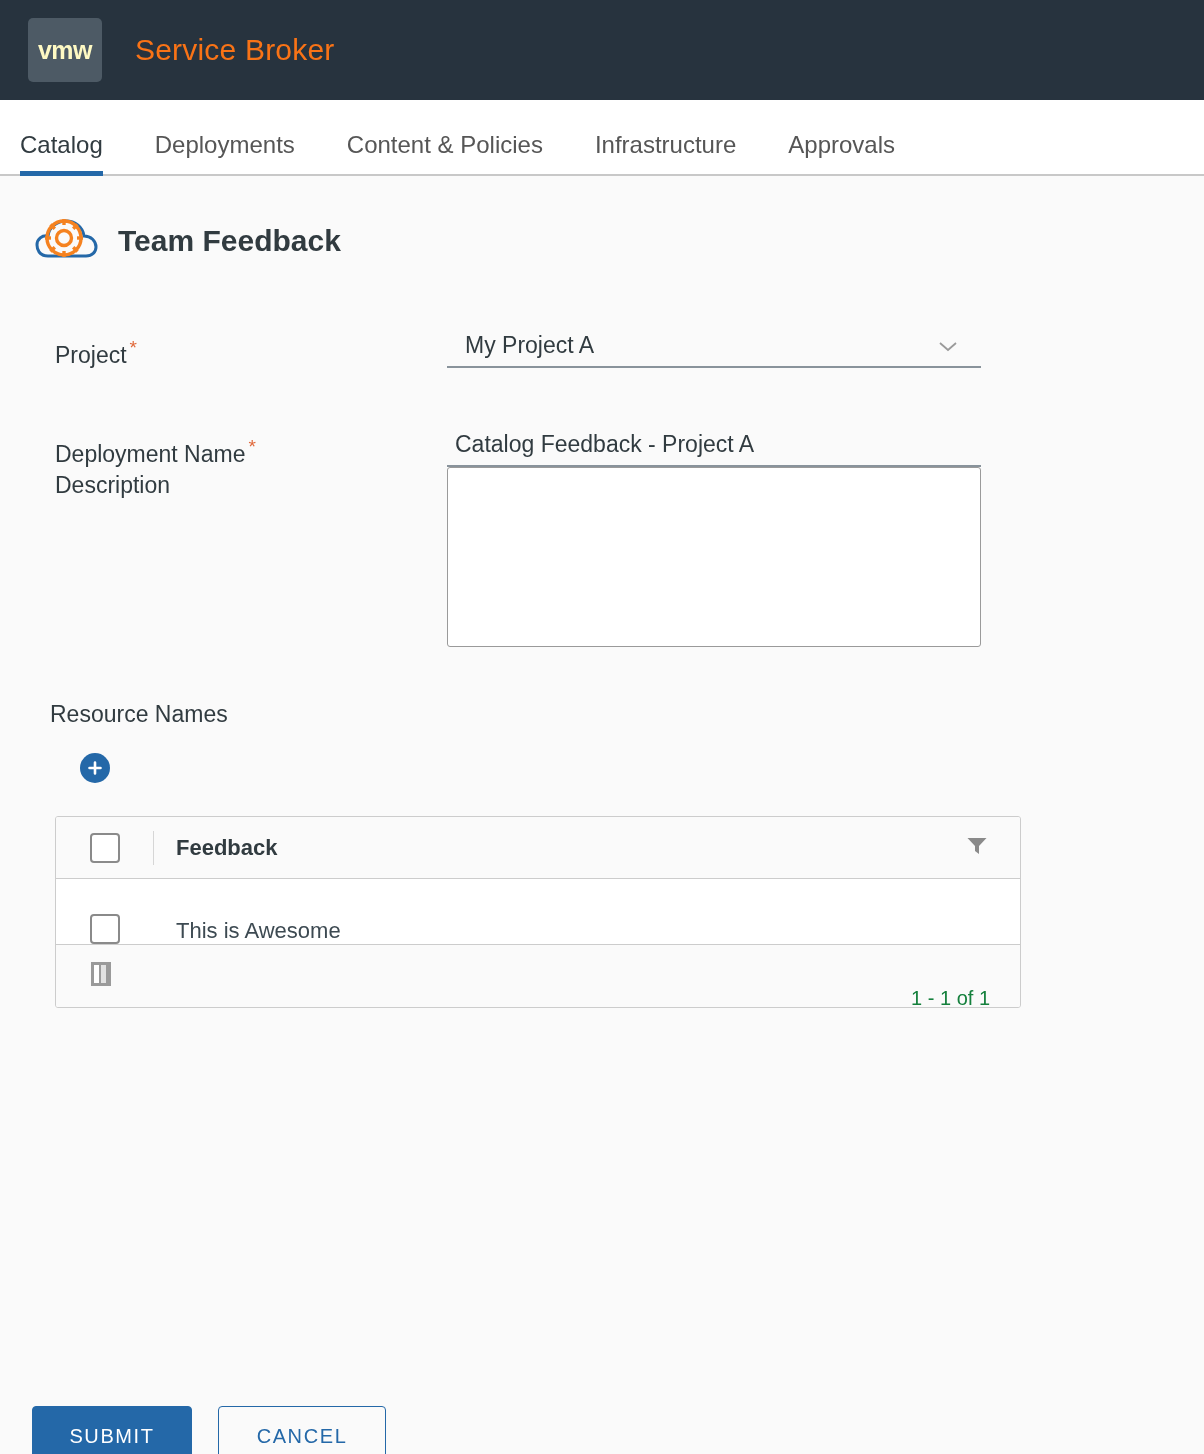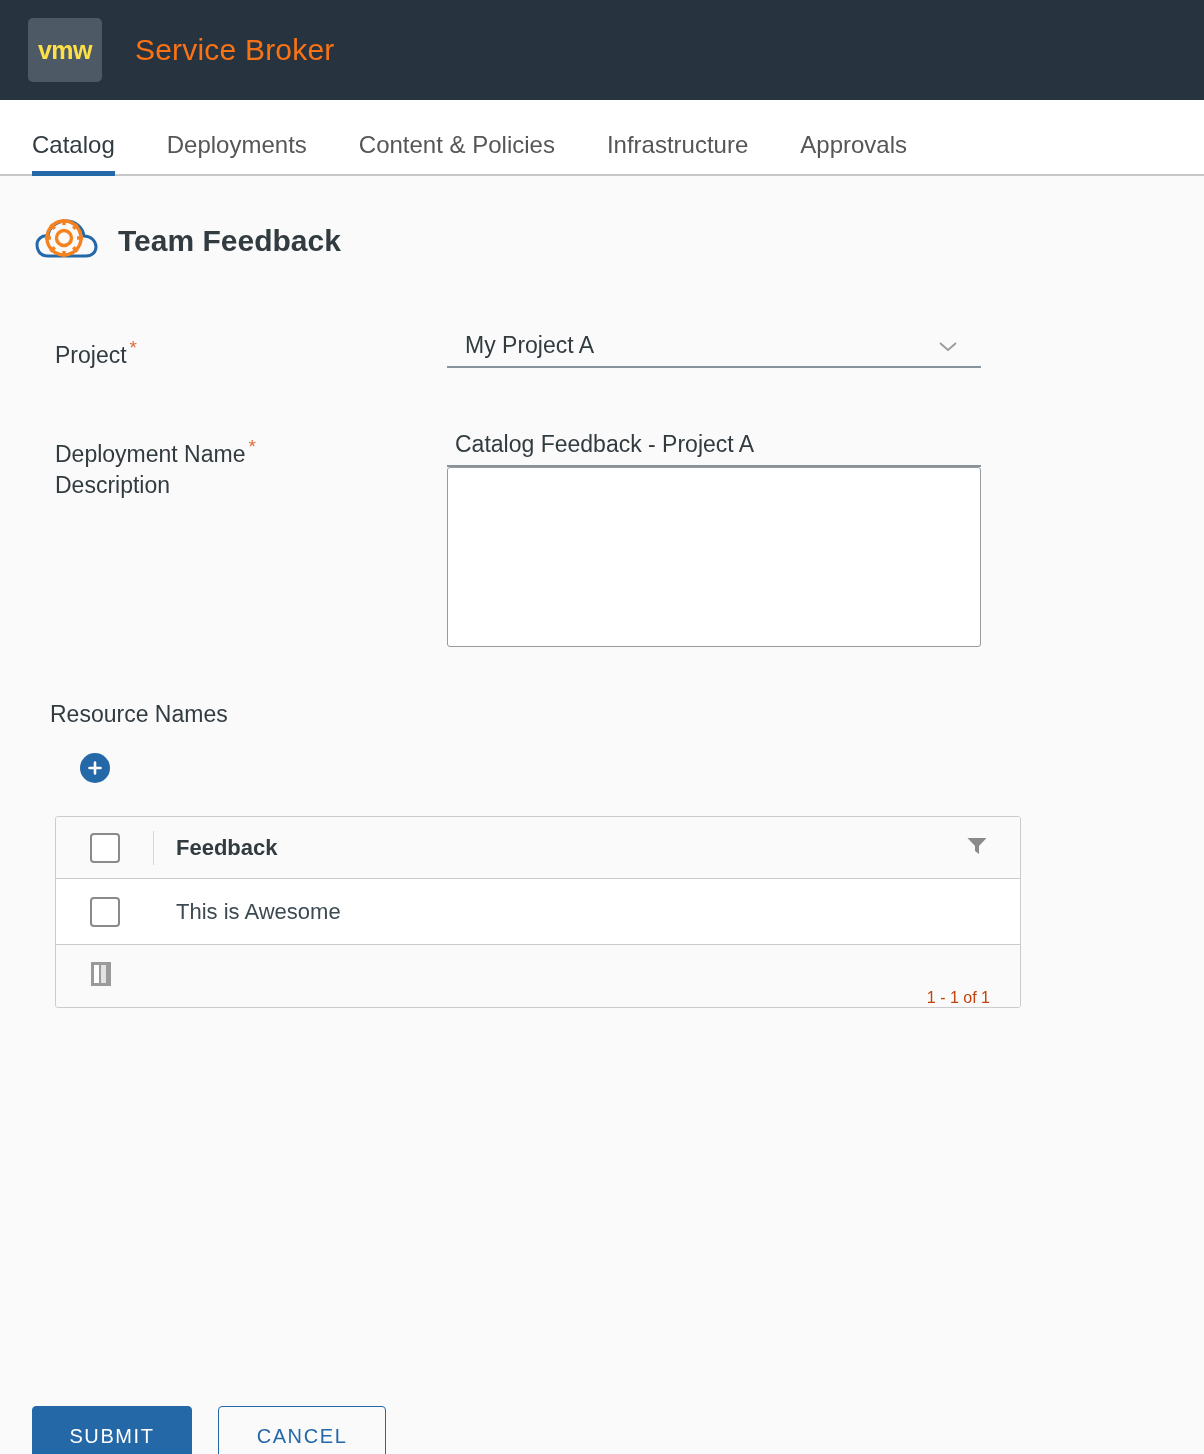--- a/index.html
+++ b/index.html
@@ -25,42 +25,42 @@
     width: 74px;
     height: 64px;
     background: #4d5a65;
     border-radius: 5px;
     display: flex;
     align-items: center;
     justify-content: center;
     flex: 0 0 auto;
   }
   #logo-text {
-    color: #fde047;
+    color: #fef9c3;
     font-size: 25px;
     font-weight: bold;
     letter-spacing: -0.5px;
     font-family: "Liberation Sans", sans-serif;
   }
   #app-title {
     color: #f97316;
     font-size: 30px;
     font-weight: 400;
     margin-left: 33px;
     letter-spacing: 0.2px;
   }
 
   
   #navbar {
     height: 76px;
     background: #ffffff;
     border-bottom: 2px solid #c8c8c8;
     display: flex;
     align-items: flex-end;
-    padding-left: 32px;
+    padding-left: 20px;
   }
   .nav-tab {
     position: relative;
     font-size: 24px;
     color: #565656;
     padding: 0 26px 17px 26px;
     cursor: pointer;
     white-space: nowrap;
     line-height: 1;
   }
@@ -212,21 +212,21 @@
   .t-header {
     display: flex;
     align-items: center;
     height: 62px;
     background: #fafafa;
     border-bottom: 1px solid #cccccc;
     position: relative;
   }
   .t-row {
     display: flex;
-    align-items: center;
+    align-items: flex-end;
     height: 66px;
     background: #ffffff;
     border-bottom: 1px solid #cccccc;
   }
   .t-footer {
     display: flex;
     align-items: center;
     height: 62px;
     background: #fafafa;
     padding: 0 30px 0 0;
@@ -266,22 +266,22 @@
     transform: translateY(-50%);
     cursor: pointer;
   }
   #column-toggle-icon {
     margin-left: 34px;
     cursor: pointer;
     display: block;
   }
   #pagination-text {
     margin-left: auto;
-    font-size: 16px;
-    color: #c2410c;
+    font-size: 20px;
+    color: #15803d;
     margin-top: 44px;
   }
 
   
   #actions {
     position: absolute;
     left: 32px;
     bottom: 28px;
     display: flex;
     gap: 26px;

